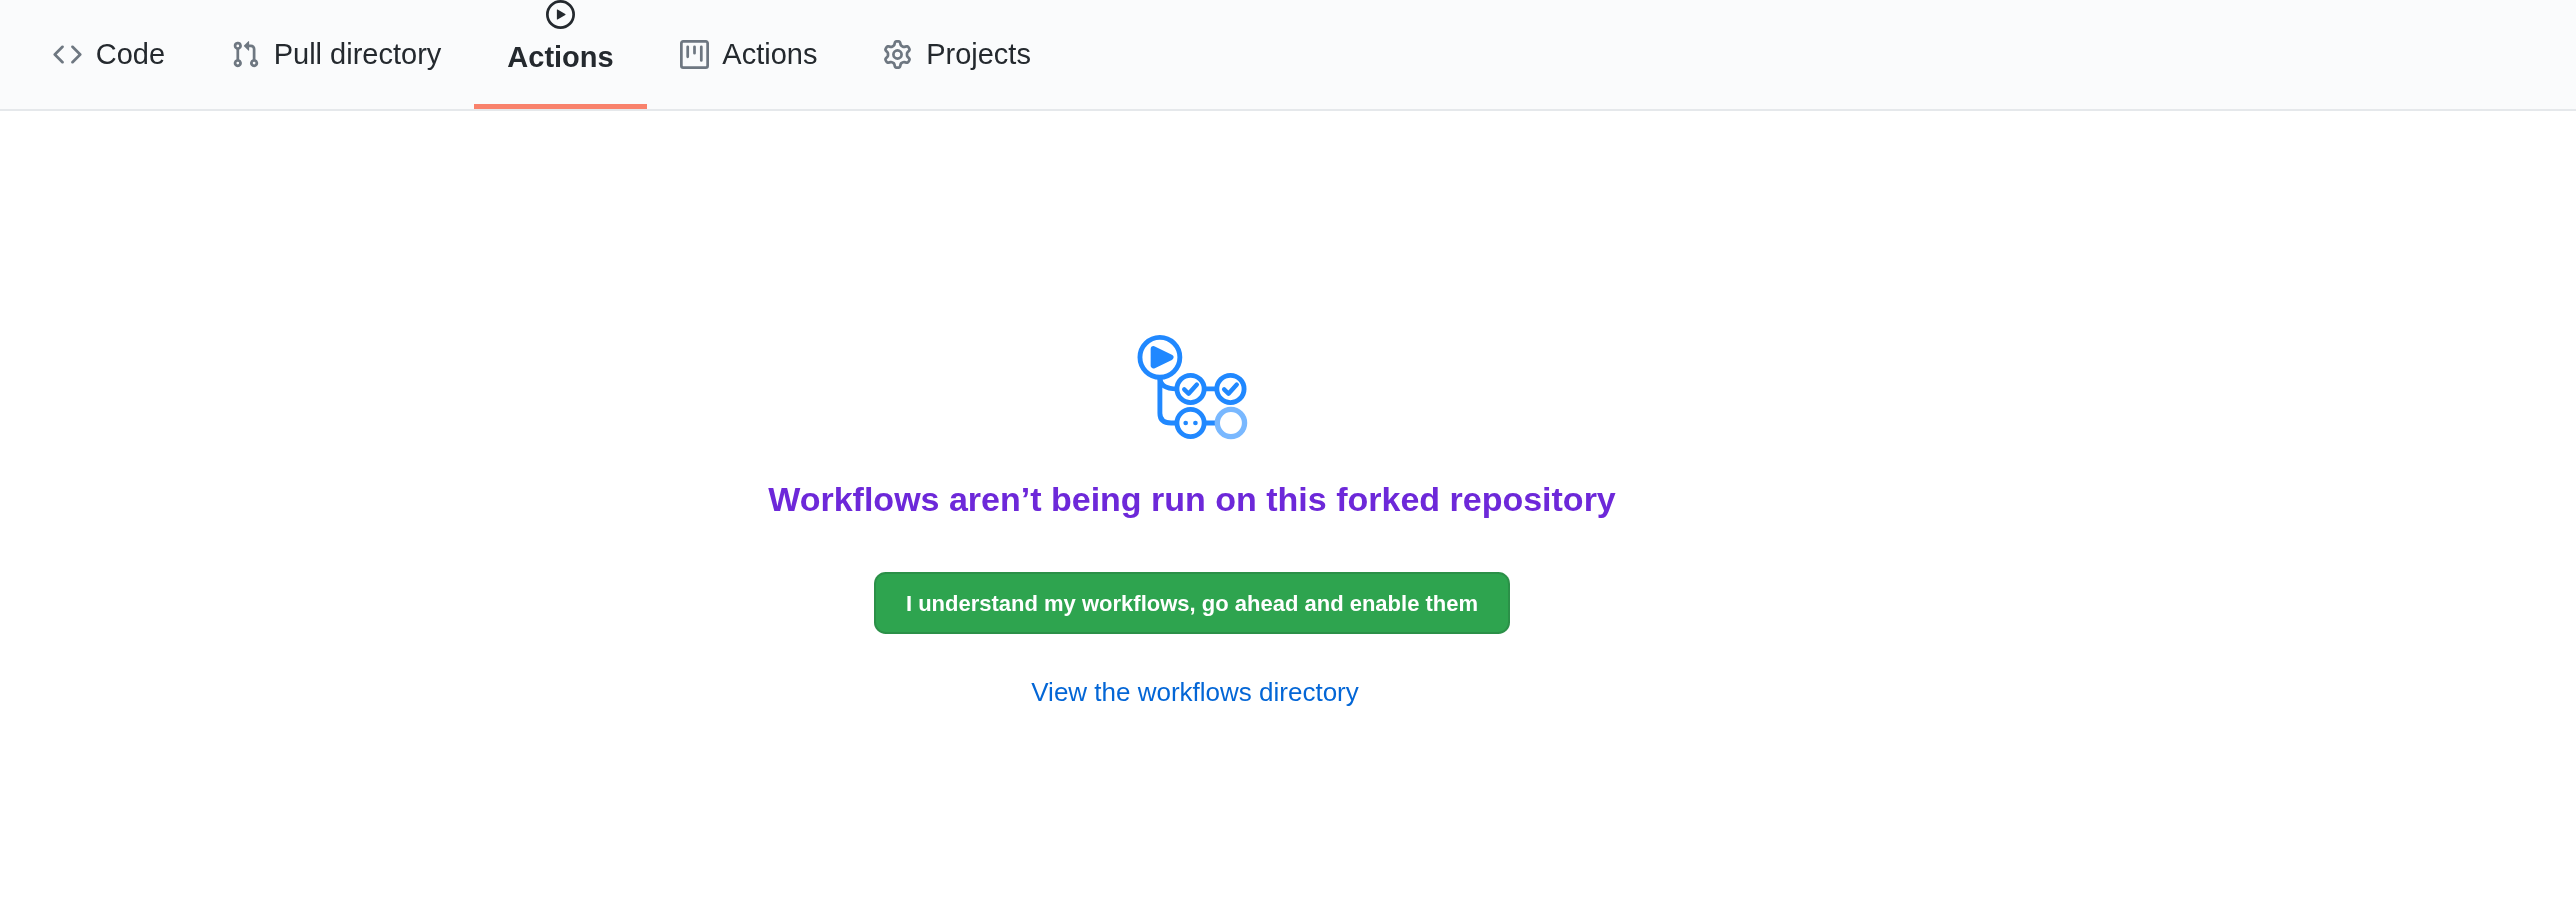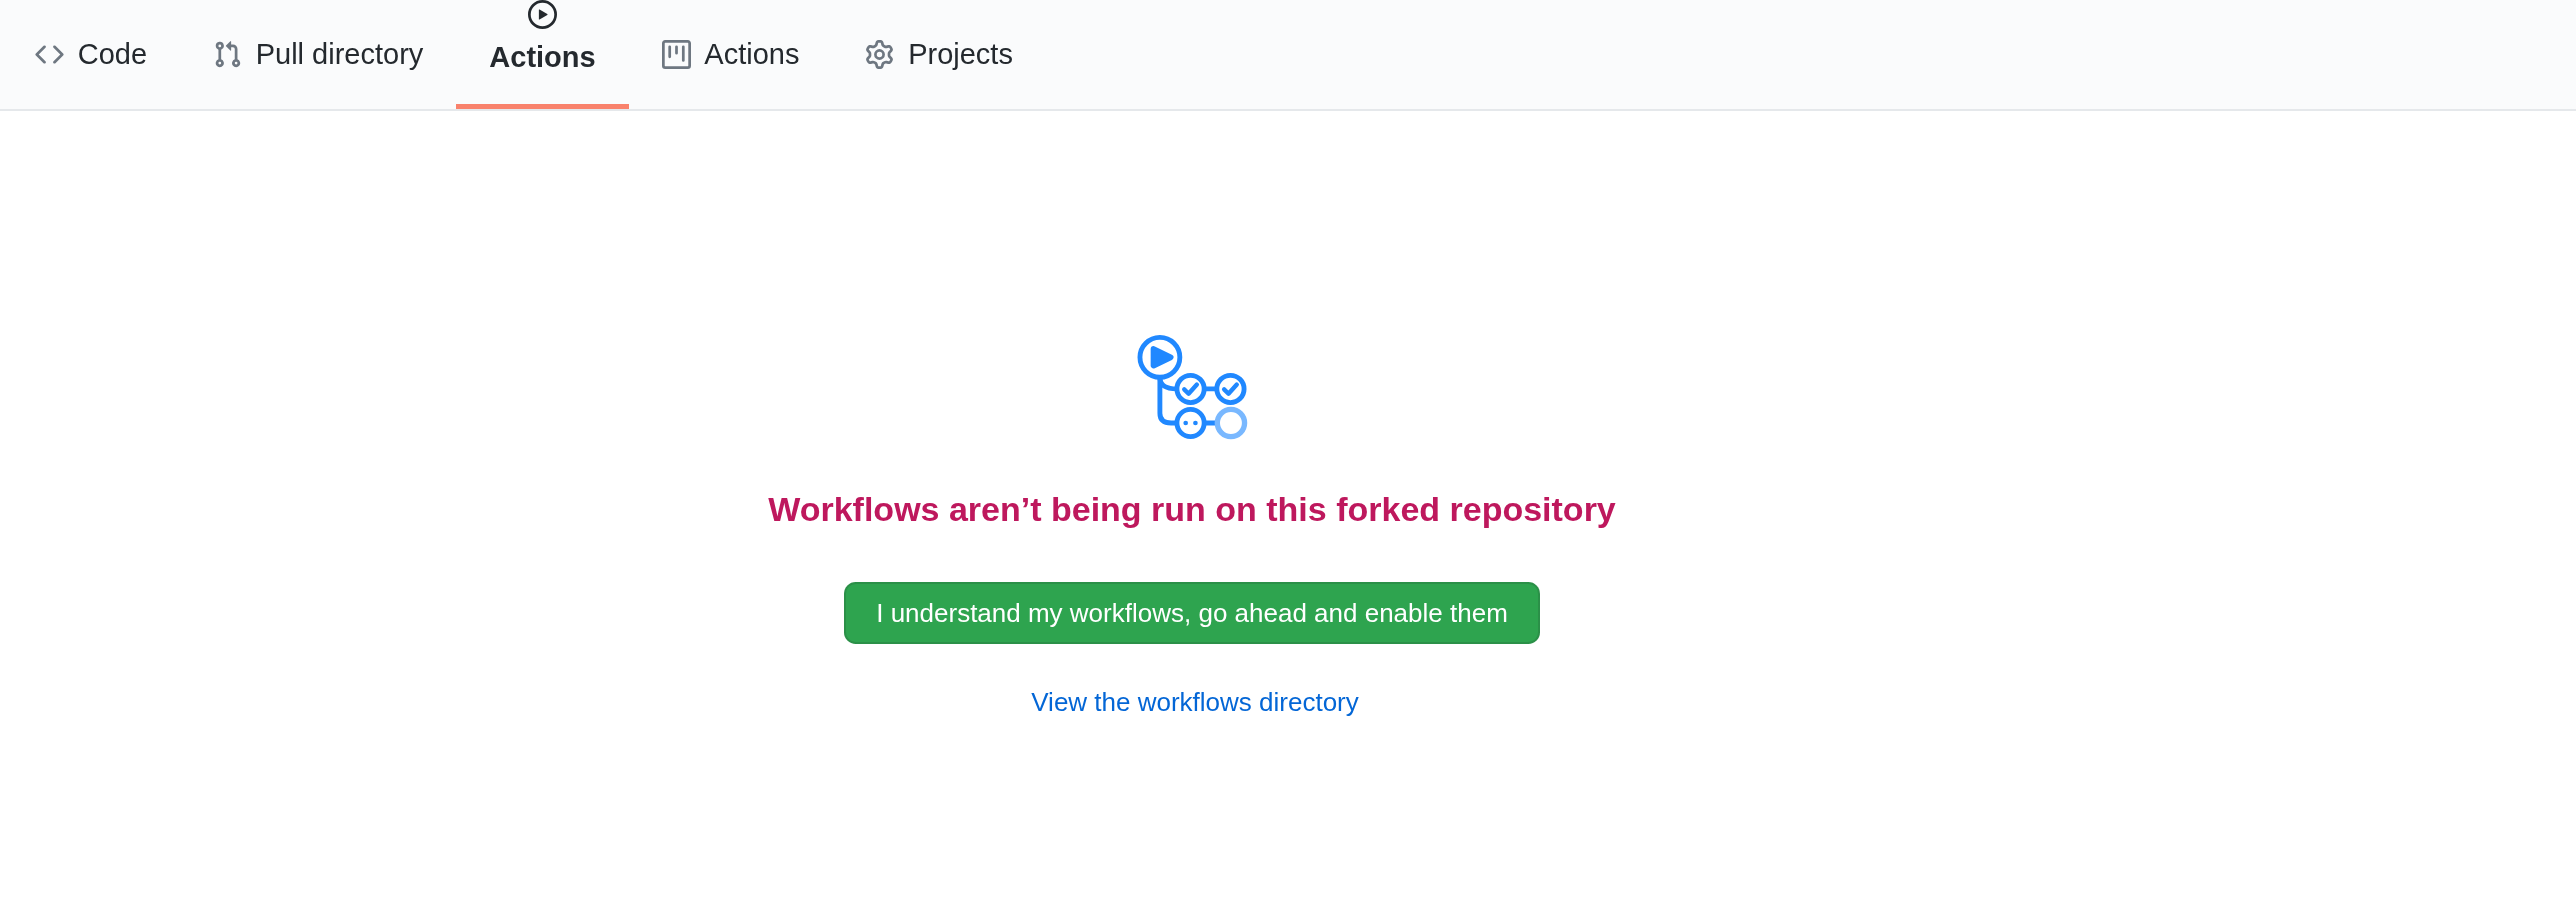--- a/index.html
+++ b/index.html
@@ -12,21 +12,21 @@
     overflow: hidden;
   }
 
   
   .tabbar {
     height: 111px;
     background: #fafbfc;
     border-bottom: 2.9px solid #e5e8eb;
     display: flex;
     align-items: stretch;
-    padding-left: 2px;
+    padding-left: 20px;
   }
   .tab {
     display: flex;
     align-items: center;
     gap: 13.7px;
     padding: 0 33px;
     font-size: 29px;
     line-height: 1;
     color: #24292e;
     text-decoration: none;
@@ -41,41 +41,41 @@
   .main {
     width: 2384px;
     text-align: center;
   }
   .workflow-illustration {
     display: block;
     margin: 221px auto 0;
     width: 121px; height: 109px;
   }
   .blankslate-title {
-    margin: 47px 0 0;
+    margin: 37px 0 0;
     font-size: 34px;
     line-height: 43px;
     font-weight: 700;
-    color: #be185d;
+    color: #6d28d9;
   }
   .blankslate-desc {
     margin: 19.5px auto 0;
     max-width: 1603px;
     font-size: 26px;
     line-height: 41px;
     color: #586069;
   }
   .enable-btn {
     margin-top: 51px;
     display: inline-block;
     background: #2ea44f;
     color: #ffffff;
     font-family: "Liberation Sans", sans-serif;
-    font-size: 26px;
-    font-weight: 400;
+    font-size: 22px;
+    font-weight: 700;
     line-height: 33px;
     padding: 12.7px 30px;
     border: 2px solid rgba(27,31,35,0.15);
     border-radius: 11.7px;
     cursor: pointer;
   }
   .view-link-row { margin-top: 43px; padding-left: 6px; }
   .view-link {
     font-size: 26px;
     color: #0366d6;

